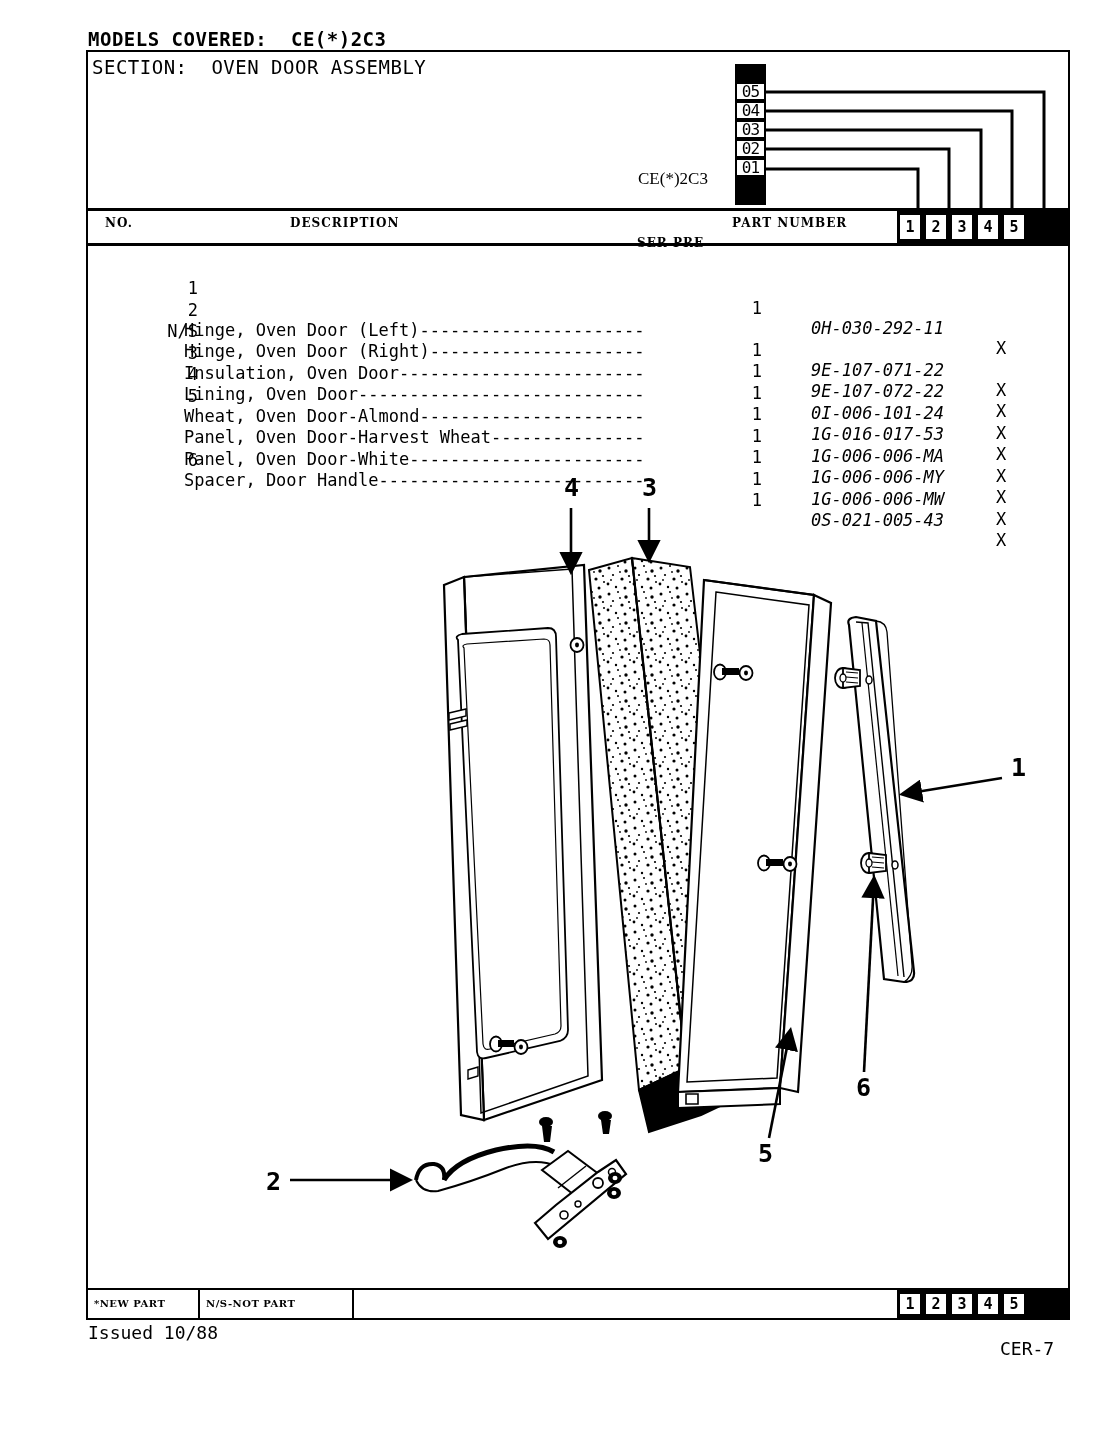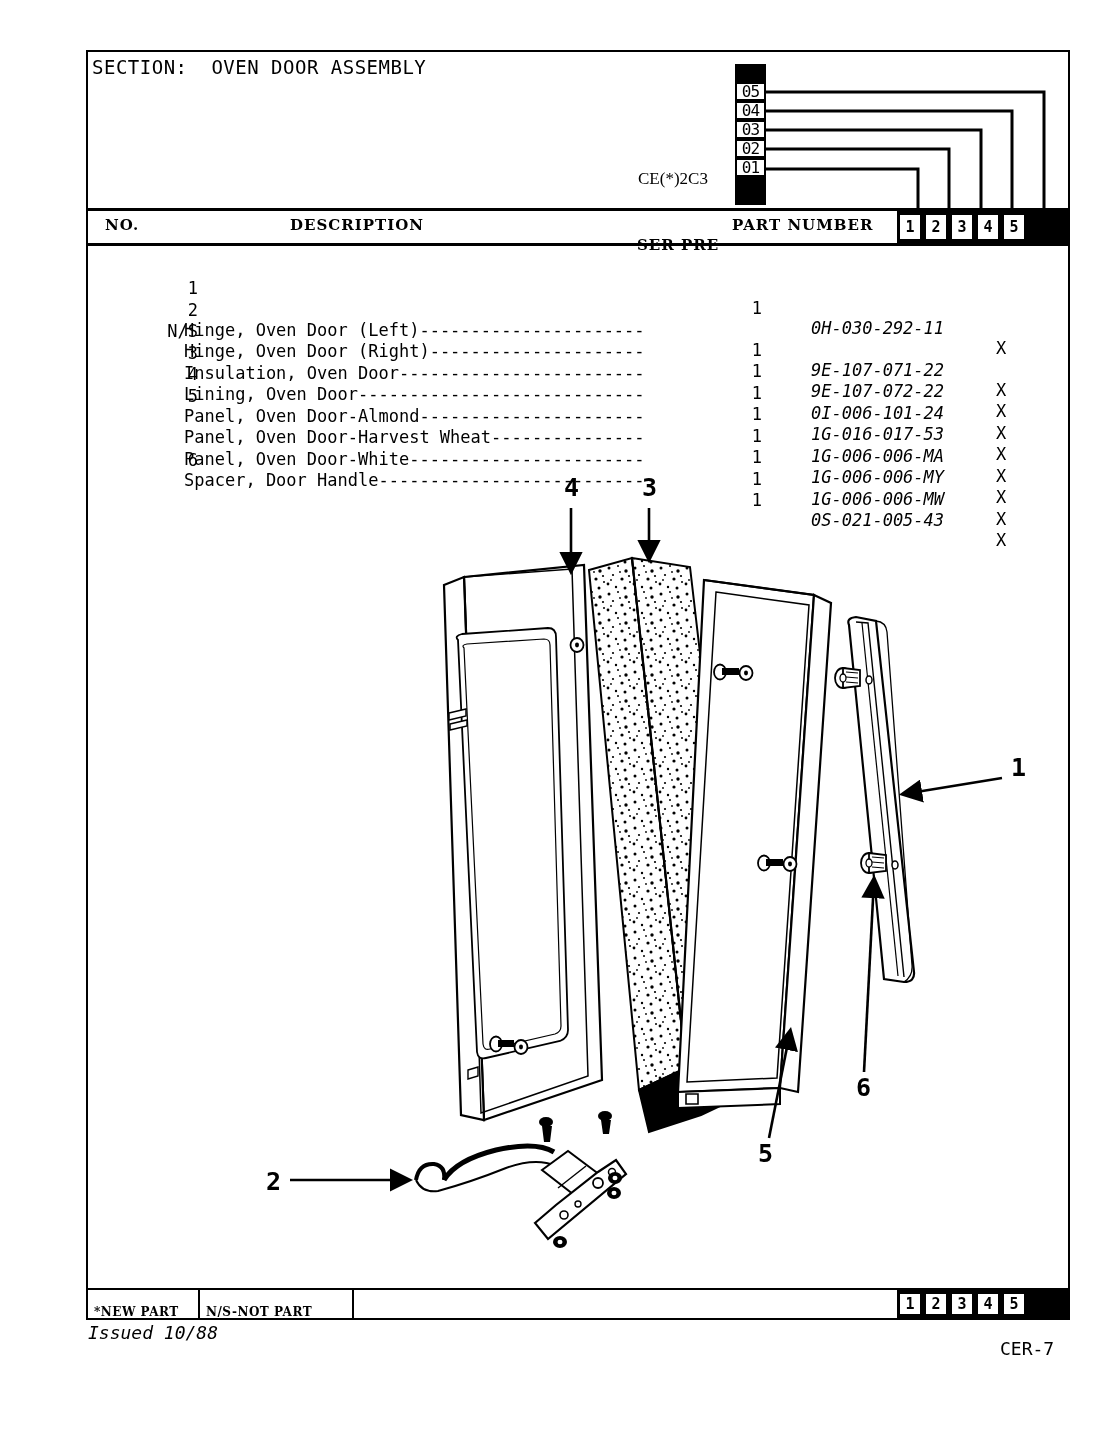--- a/index.html
+++ b/index.html
@@ -122,21 +122,21 @@
     top: 243px;
     width: 984px;
     height: 3px;
     background: #000;
   }
   .hdr-text {
     position: absolute;
     top: 216px;
     font-family: "DejaVu Serif", serif;
     font-weight: bold;
-    font-size: 15px;
+    font-size: 12px;
     letter-spacing: 1px;
     white-space: pre;
   }
   .hdr-no   { left: 105px; }
   .hdr-desc { left: 290px; }
   .hdr-ser  { left: 637px; margin-top: 20px; }
   .hdr-part { left: 732px; }
 
   
   .colboxes {
@@ -233,25 +233,25 @@
     border: 2px solid #000;
     box-sizing: border-box;
     background: #fff;
   }
   .foot-cell {
     position: absolute;
     top: 0;
     height: 28px;
     font-family: "DejaVu Serif", serif;
     font-weight: bold;
-    font-size: 12px;
+    font-size: 10px;
     letter-spacing: 0.5px;
     line-height: 28px;
     white-space: pre;
-    padding: 8px 6px;
+    padding: 0 6px;
     box-sizing: border-box;
   }
   .foot-new  { left: 0px;   width: 112px; border-right: 2px solid #000; }
   .foot-ns   { left: 112px; width: 154px; border-right: 2px solid #000; }
 
   .foot-colboxes {
     position: absolute;
     top: 0px;
     left: 809px;
     width: 173px;
@@ -262,36 +262,36 @@
   }
   .foot-colboxes .colbox { height: 22px; line-height: 20px; }
 
   .issued {
     position: absolute;
     left: 88px;
     top: 1322px;
     font-size: 18px;
     white-space: pre;
     font-family: "DejaVu Sans Mono", monospace;
-    font-style: italic;
   }
   .cer {
     position: absolute;
     left: 1000px;
     top: 1338px;
     font-size: 18px;
     white-space: pre;
     font-family: "DejaVu Sans Mono", monospace;
   }
 </style>
 </head>
 <body>
 
 <div class="page">
 
+  <div class="models-line">MODELS COVERED:  CE(*)2C3</div>
   <div class="section-line">SECTION:  OVEN DOOR ASSEMBLY</div>
 
   <div class="frame"></div>
 
   <div class="ladder">
     <svg class="ladder-svg" viewBox="0 0 984 172">
 
       <path d="M 680 42 L 958 42 L 958 160" stroke="#000" stroke-width="3" fill="none"></path>
 
       <path d="M 680 61 L 926 61 L 926 160" stroke="#000" stroke-width="3" fill="none"></path>
@@ -367,21 +367,21 @@
     <div class="prow">
       <span class="c-no">4</span>
       <span class="c-desc"><span>Lining, Oven Door</span><span>----------------------------</span></span>
       <span class="c-qty">1</span>
       <span class="c-part">1G-016-017-53</span>
       <span class="c-x">X</span>
     </div>
 
     <div class="prow">
       <span class="c-no">5</span>
-      <span class="c-desc"><span>Panel, Oven Door-Almond</span><span>----------------------</span></span>
+      <span class="c-desc"><span>Wheat, Oven Door-Almond</span><span>----------------------</span></span>
       <span class="c-qty">1</span>
       <span class="c-part">1G-006-006-MA</span>
       <span class="c-x">X</span>
     </div>
 
     <div class="prow">
       <span class="c-no"></span>
       <span class="c-desc"><span>Panel, Oven Door-Harvest Wheat</span><span>---------------</span></span>
       <span class="c-qty">1</span>
       <span class="c-part">1G-006-006-MY</span>

